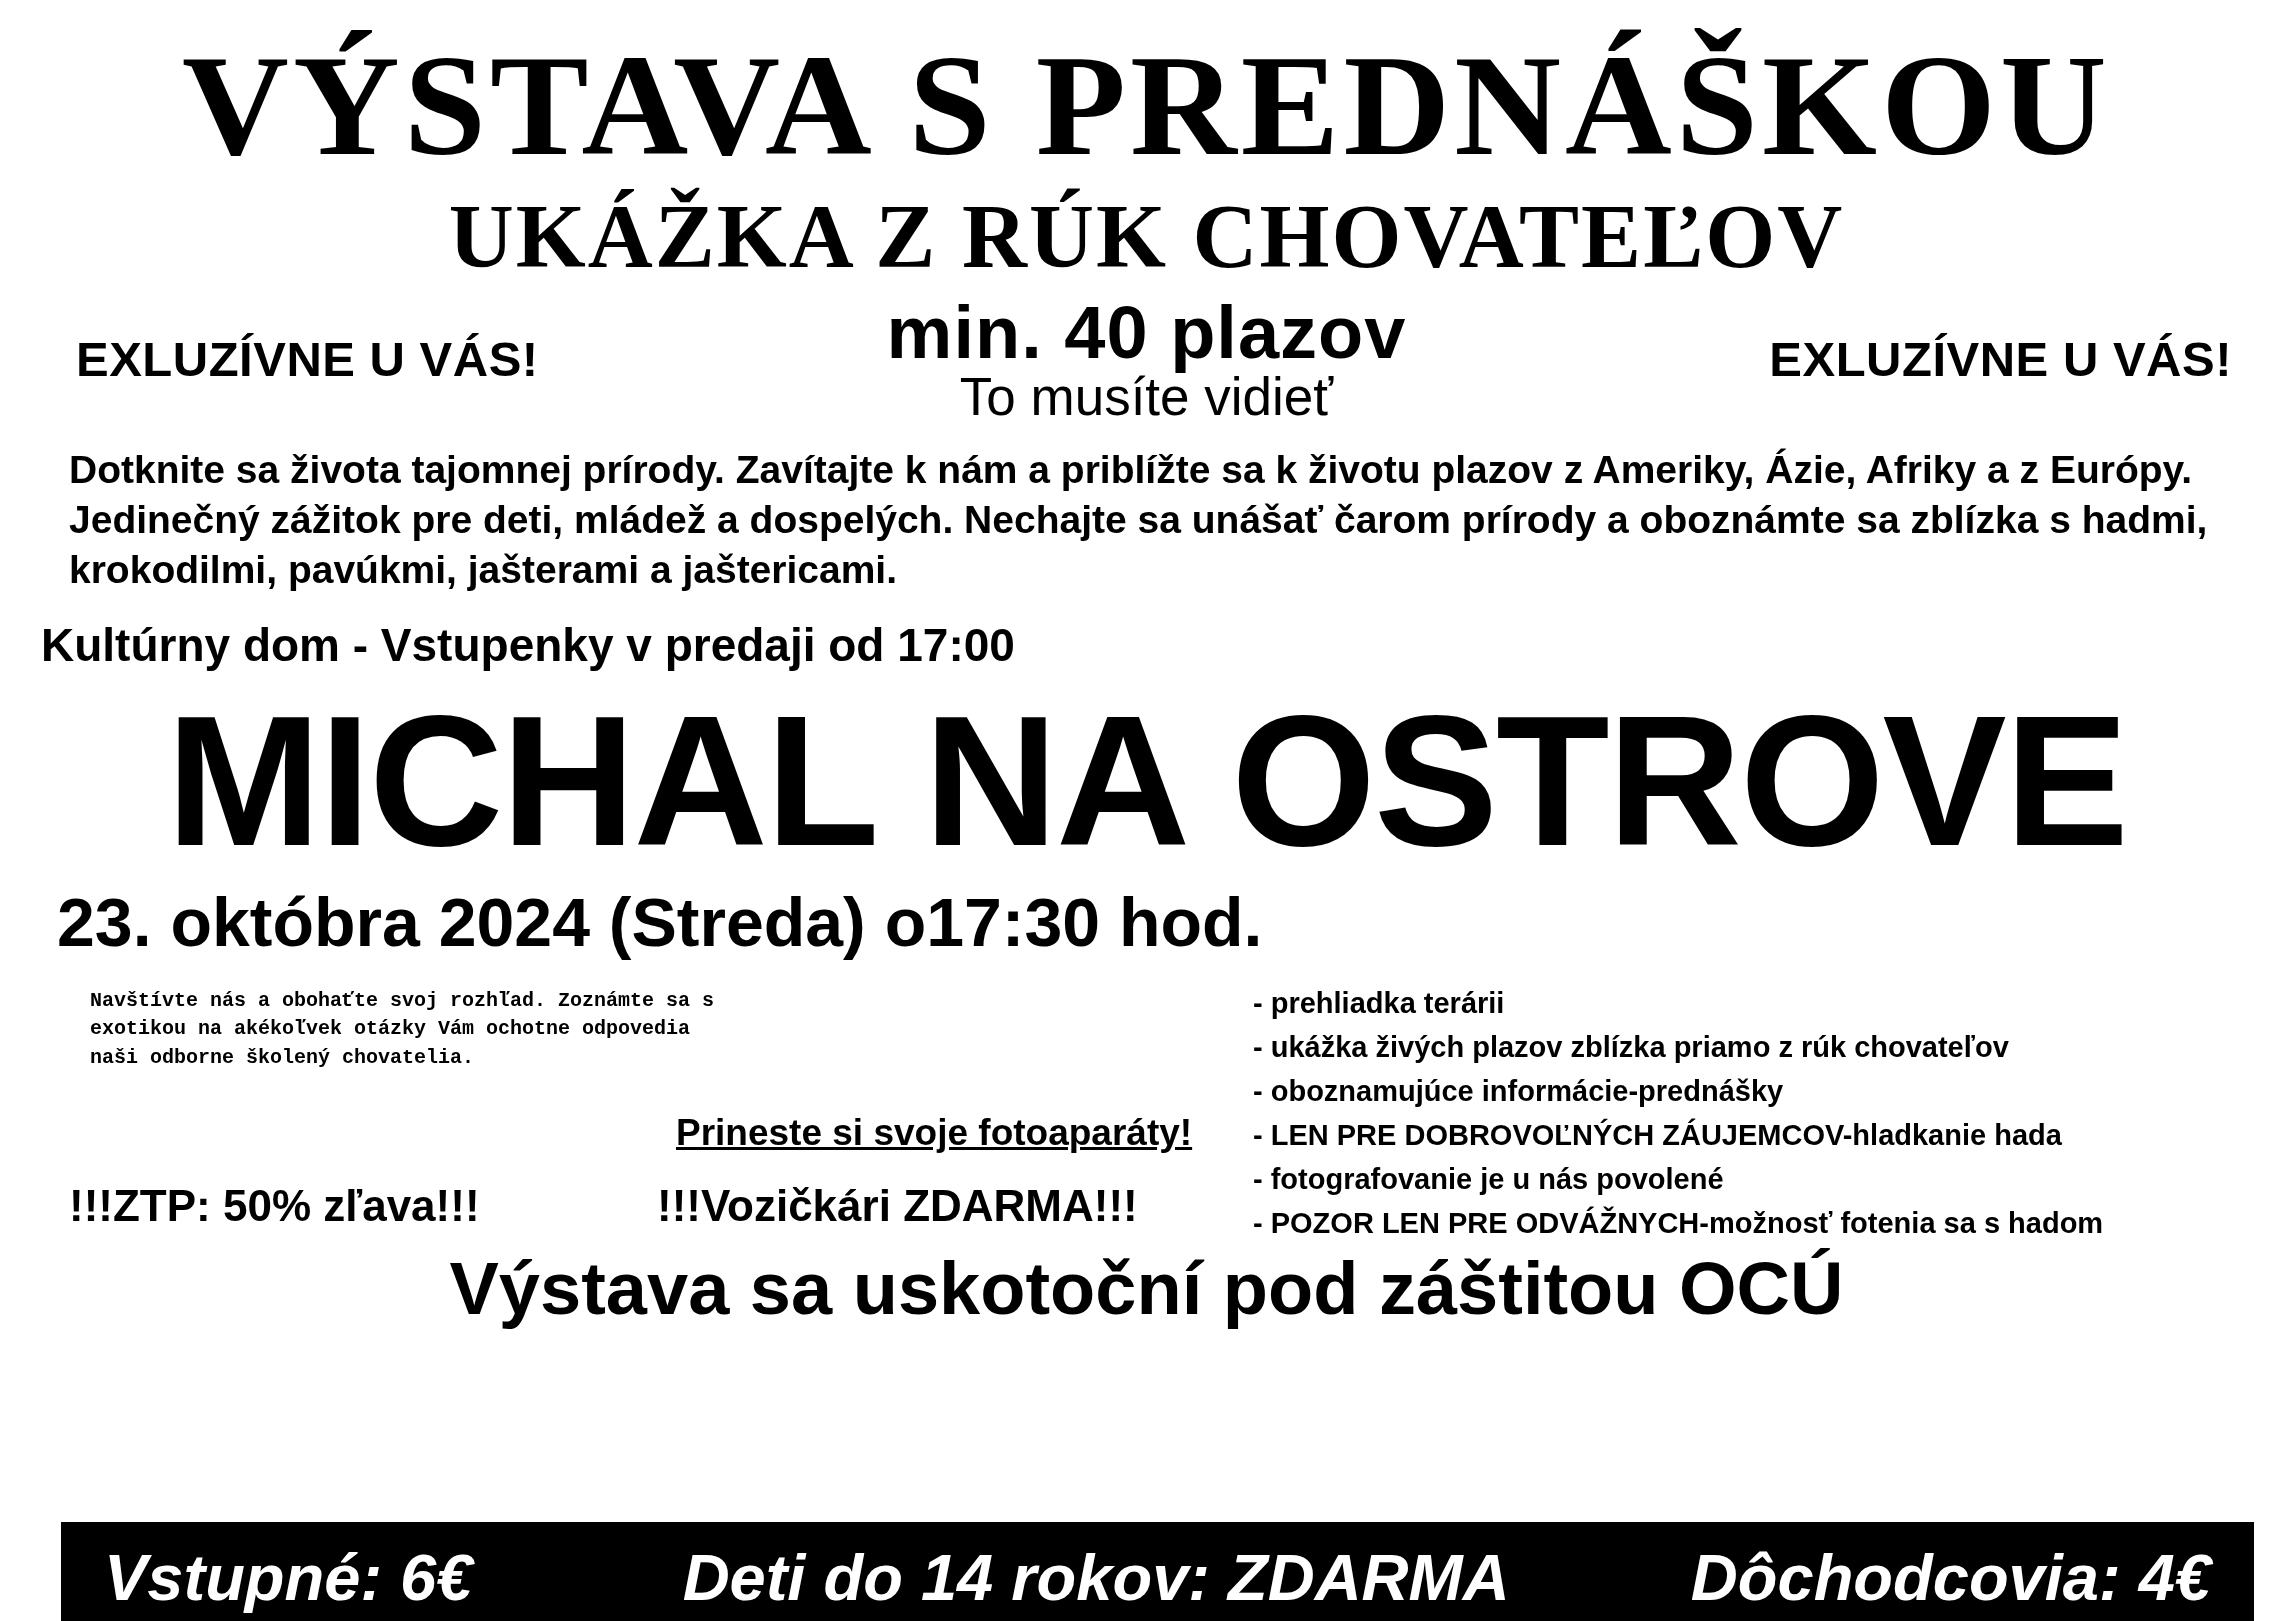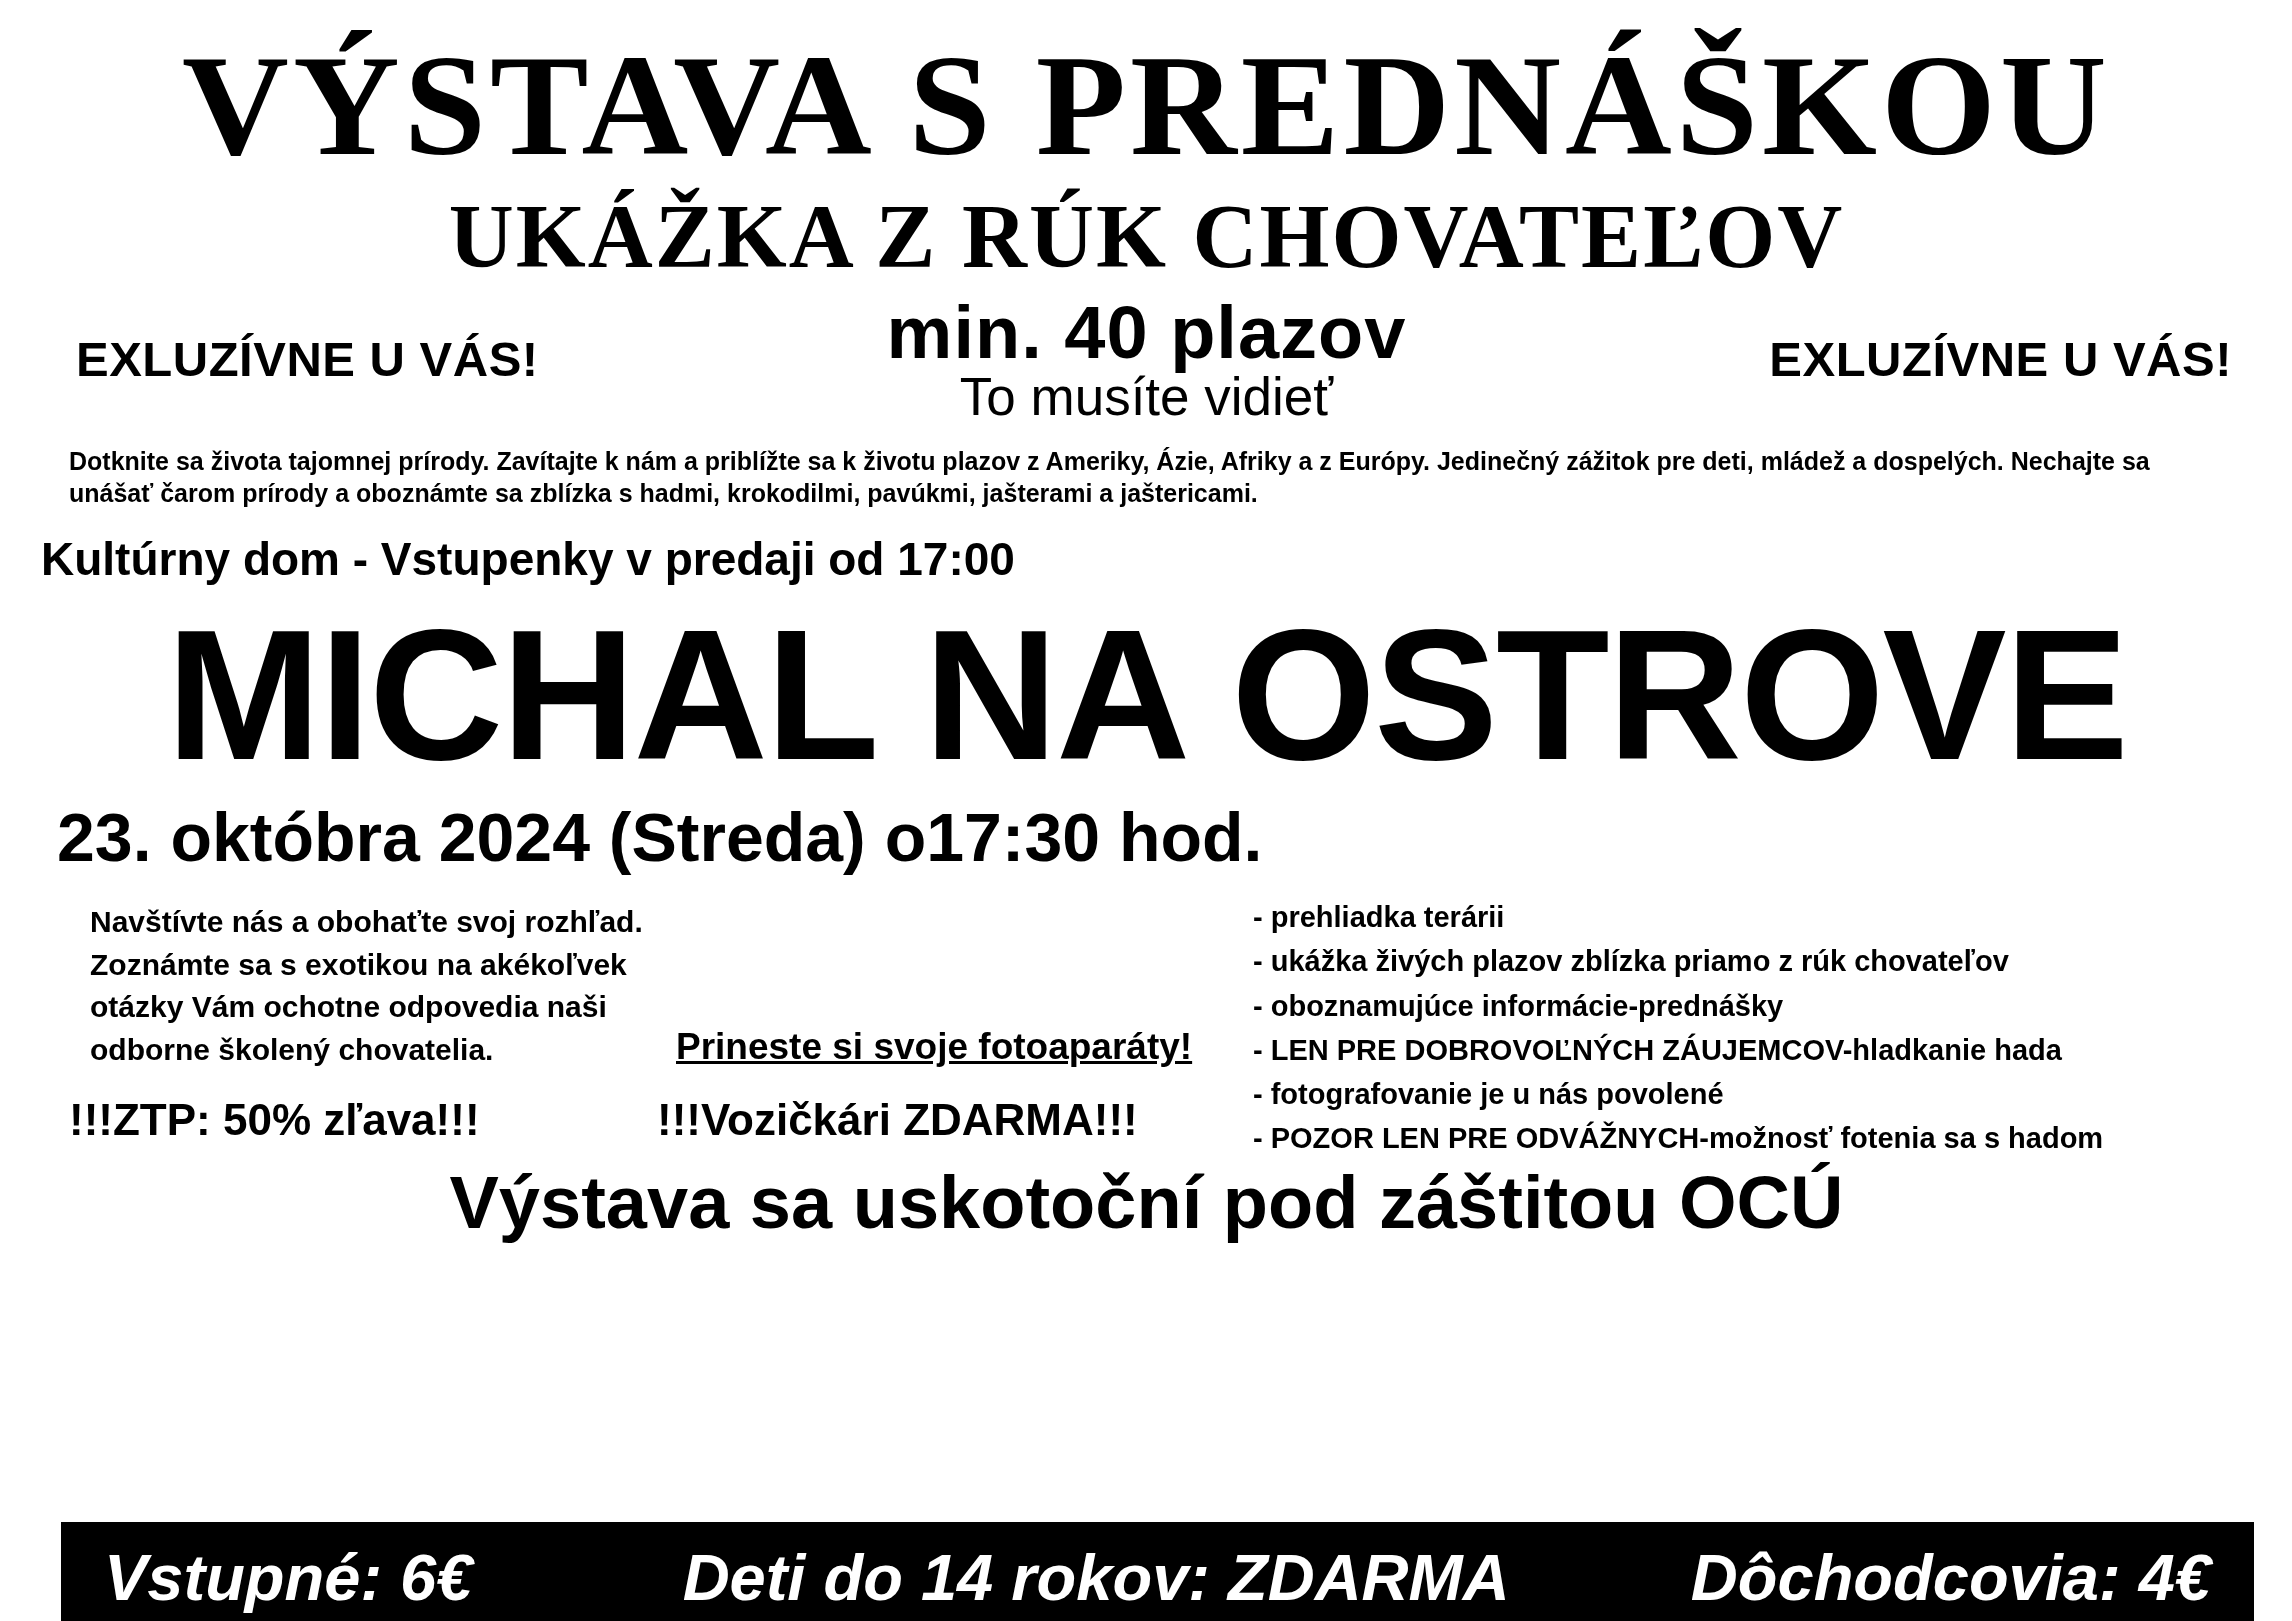--- a/index.html
+++ b/index.html
@@ -81,21 +81,21 @@
     right: 61px;
     top: 41px;
     font-size: 49px;
     font-weight: bold;
     letter-spacing: 0.5px;
   }
 
   
   .lead {
     margin: 17.6px 69px 0 69px;
-    font-size: 25px;
+    font-size: 39px;
     font-weight: bold;
     line-height: 1.28;
     text-align: left;
   }
 
   
   .venue {
     margin: 23.5px 0 0 41px;
     font-size: 46px;
     font-weight: bold;
@@ -123,23 +123,24 @@
   .info {
     position: relative;
     margin-top: 25.5px;
     height: 255px;
   }
   .info-left {
     position: absolute;
     left: 90px;
     top: 0;
     width: 627px;
-    font-size: 30px;
+    font-size: 20px;
     font-weight: bold;
     line-height: 1.42;
+    font-family: Liberation Mono, monospace;
   }
   .photo-line {
     position: absolute;
     left: 676px;
     top: 125px;
     font-size: 37px;
     font-weight: bold;
     text-decoration: underline;
     white-space: nowrap;
   }

